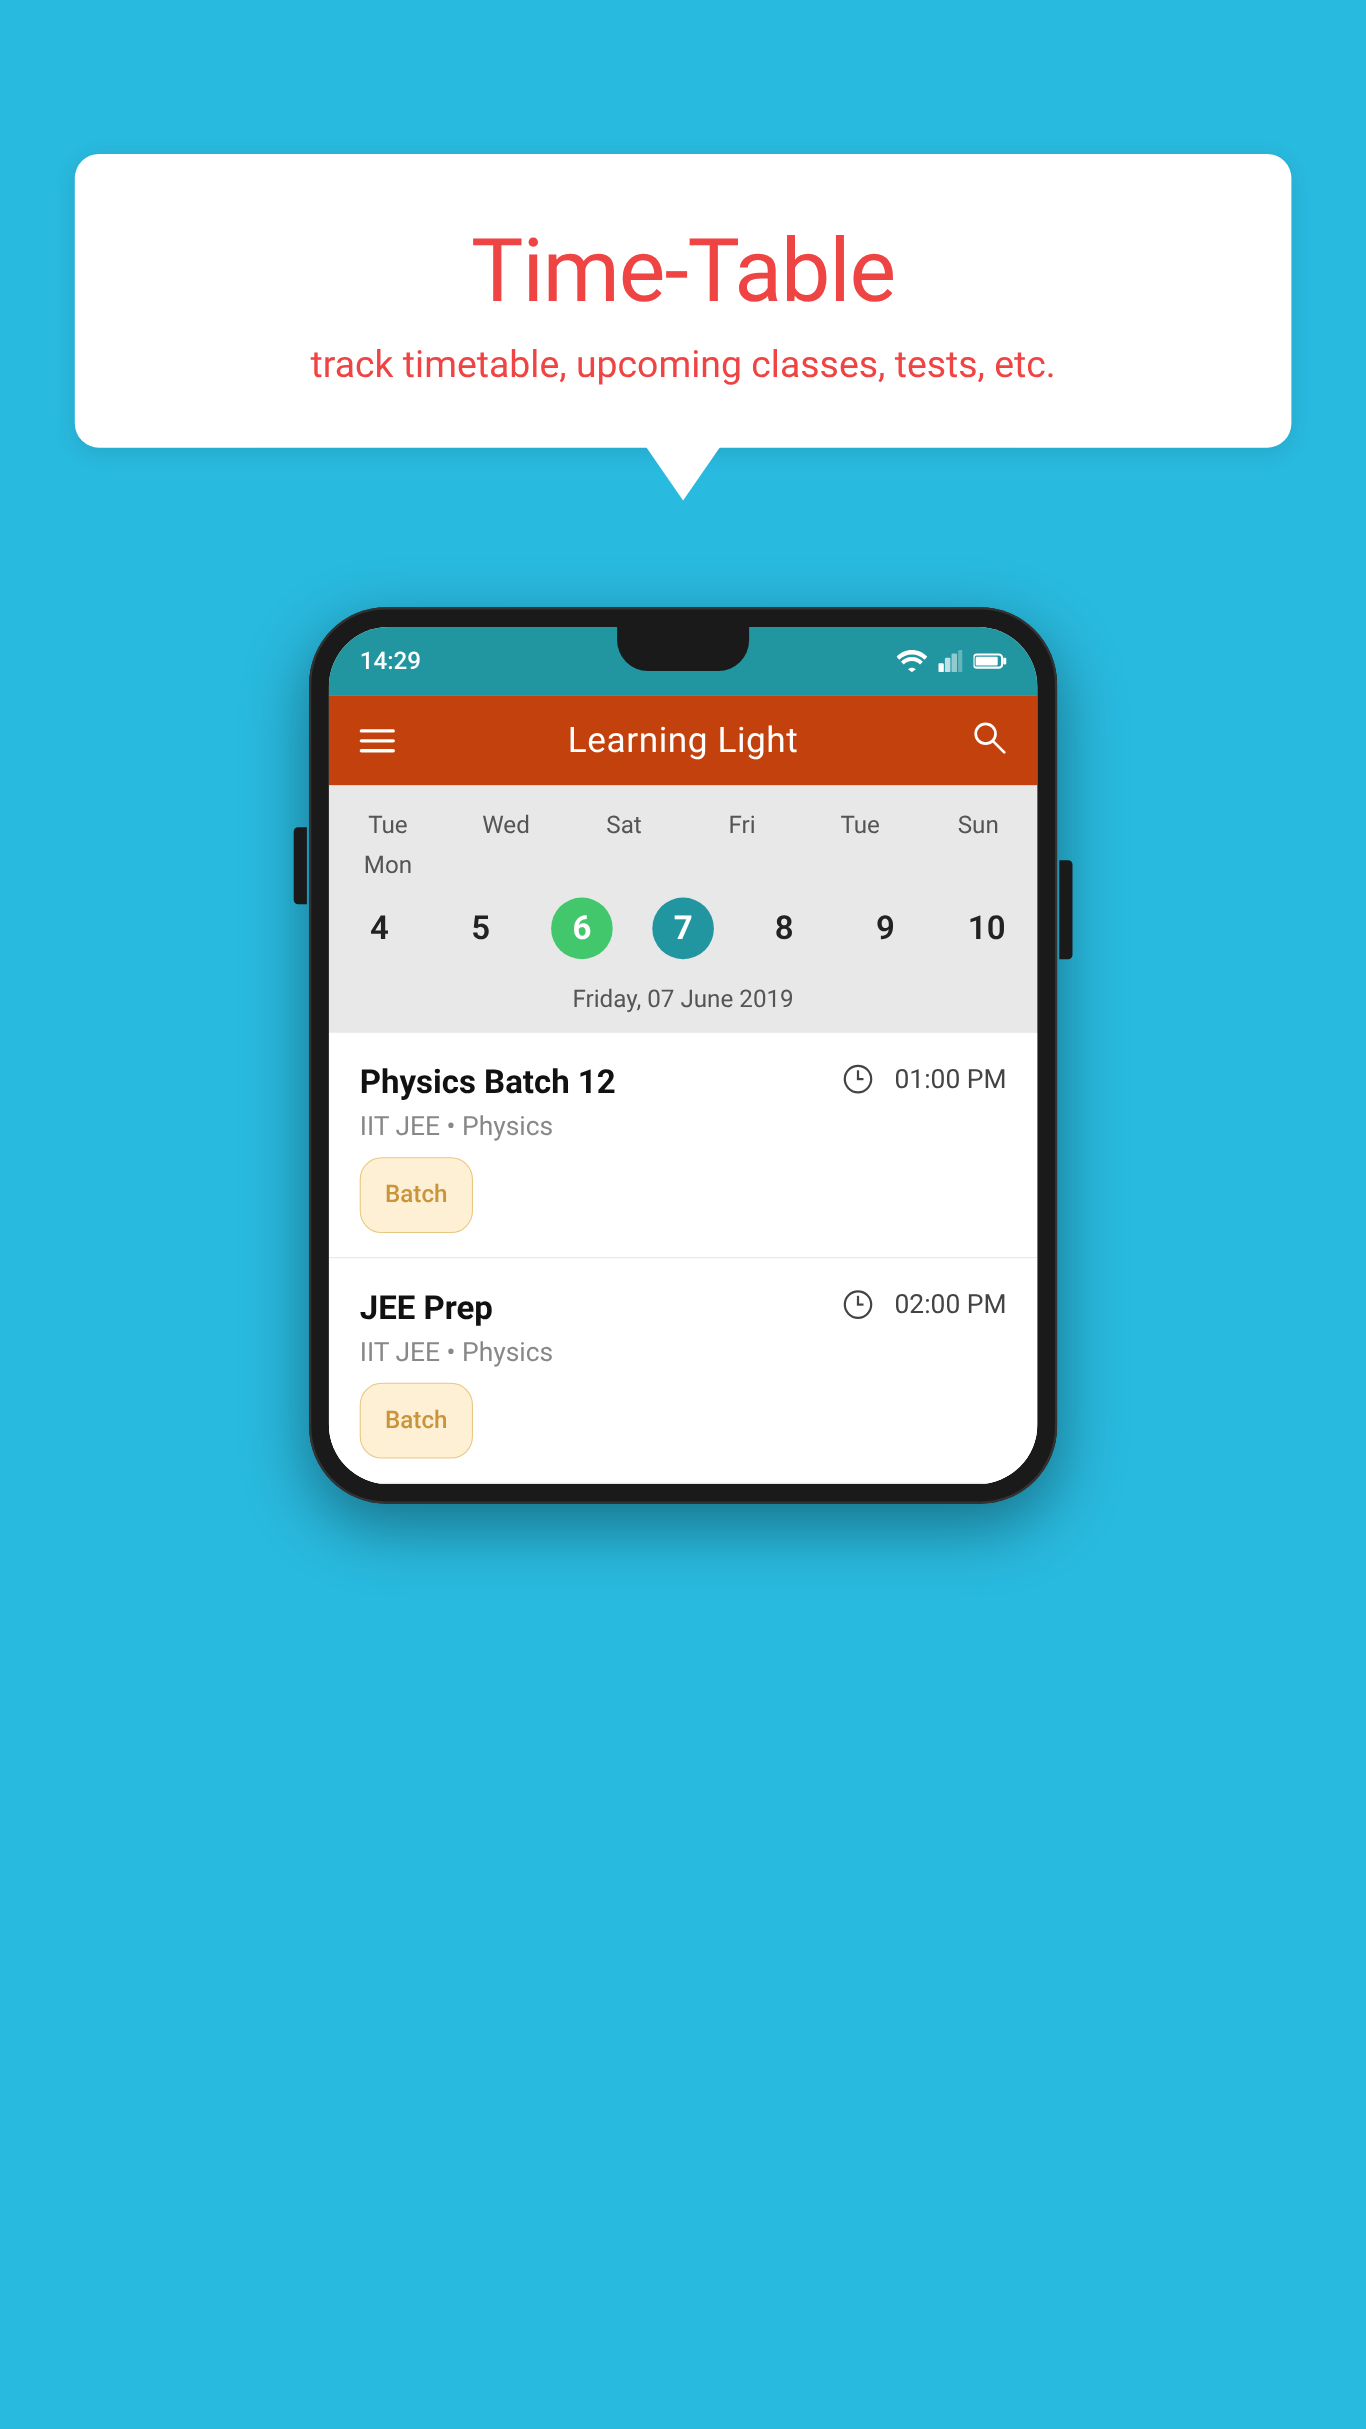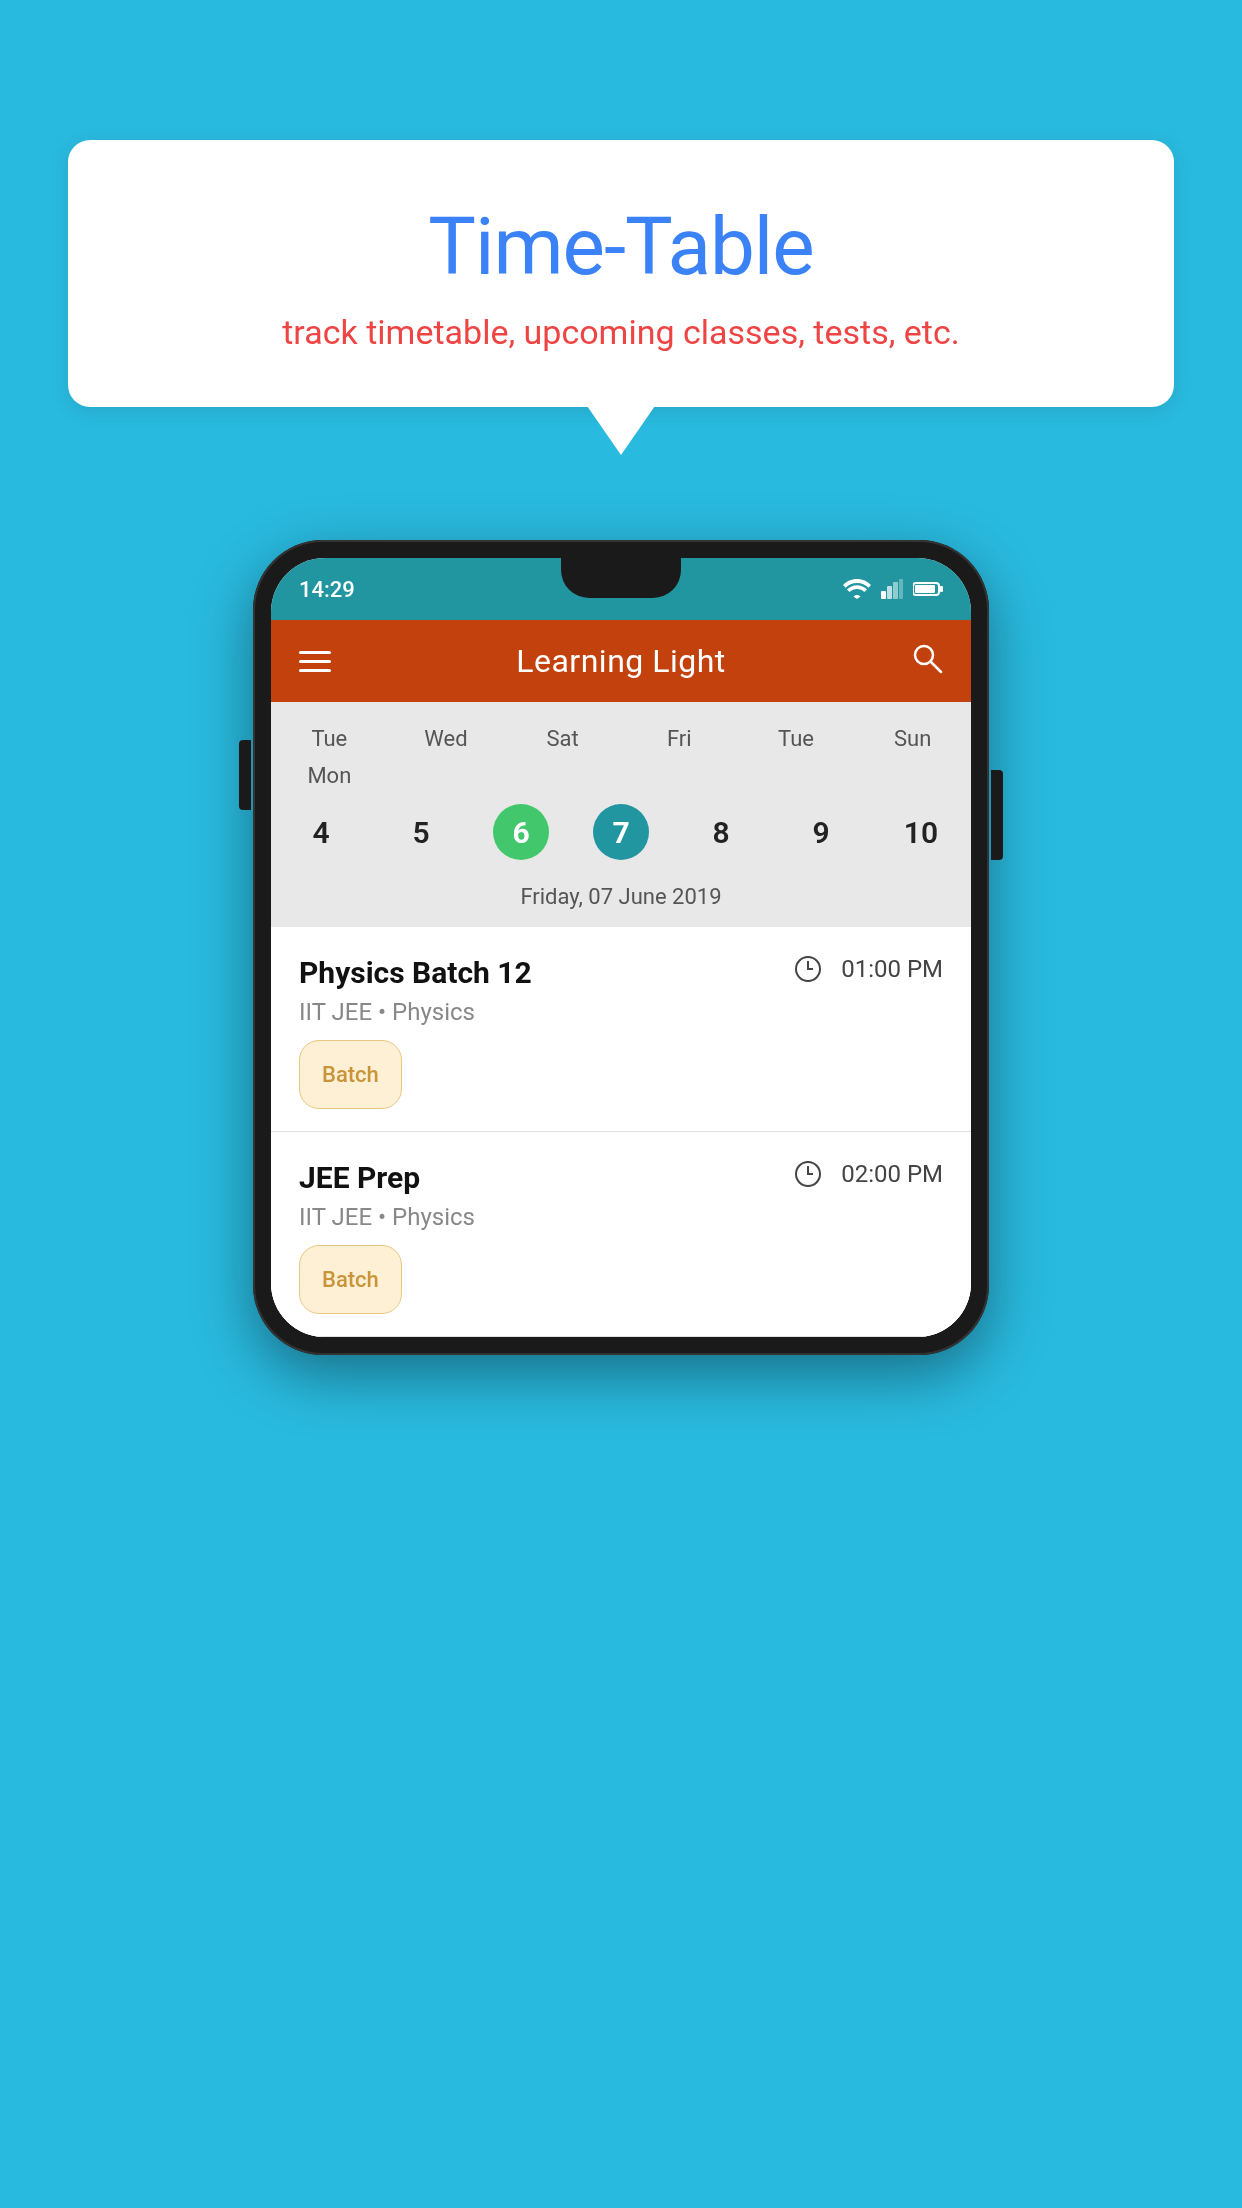--- a/index.html
+++ b/index.html
@@ -39,39 +39,39 @@
       transform: translateX(-50%);
       width: 0;
       height: 0;
       border-left: 36px solid transparent;
       border-right: 36px solid transparent;
       border-top: 52px solid white;
     }
 
     .bubble-title {
       font-size: 80px;
-      color: #3b82f6;
+      color: #ef4444;
       font-weight: 400;
       margin-bottom: 18px;
       letter-spacing: -1px;
     }
 
     .bubble-subtitle {
       font-size: 34px;
       color: #ef4444;
       font-weight: 400;
     }
 
     
     .phone-container {
       position: absolute;
-      top: 540px;
+      top: 552px;
       left: 50%;
       transform: translateX(-50%);
-      width: 736px;
+      width: 680px;
     }
 
     .phone-outer {
       background: #1a1a1a;
       border-radius: 70px;
       padding: 18px;
       box-shadow: 0 20px 60px rgba(0,0,0,0.4), inset 0 0 0 2px #333;
       position: relative;
     }
 

